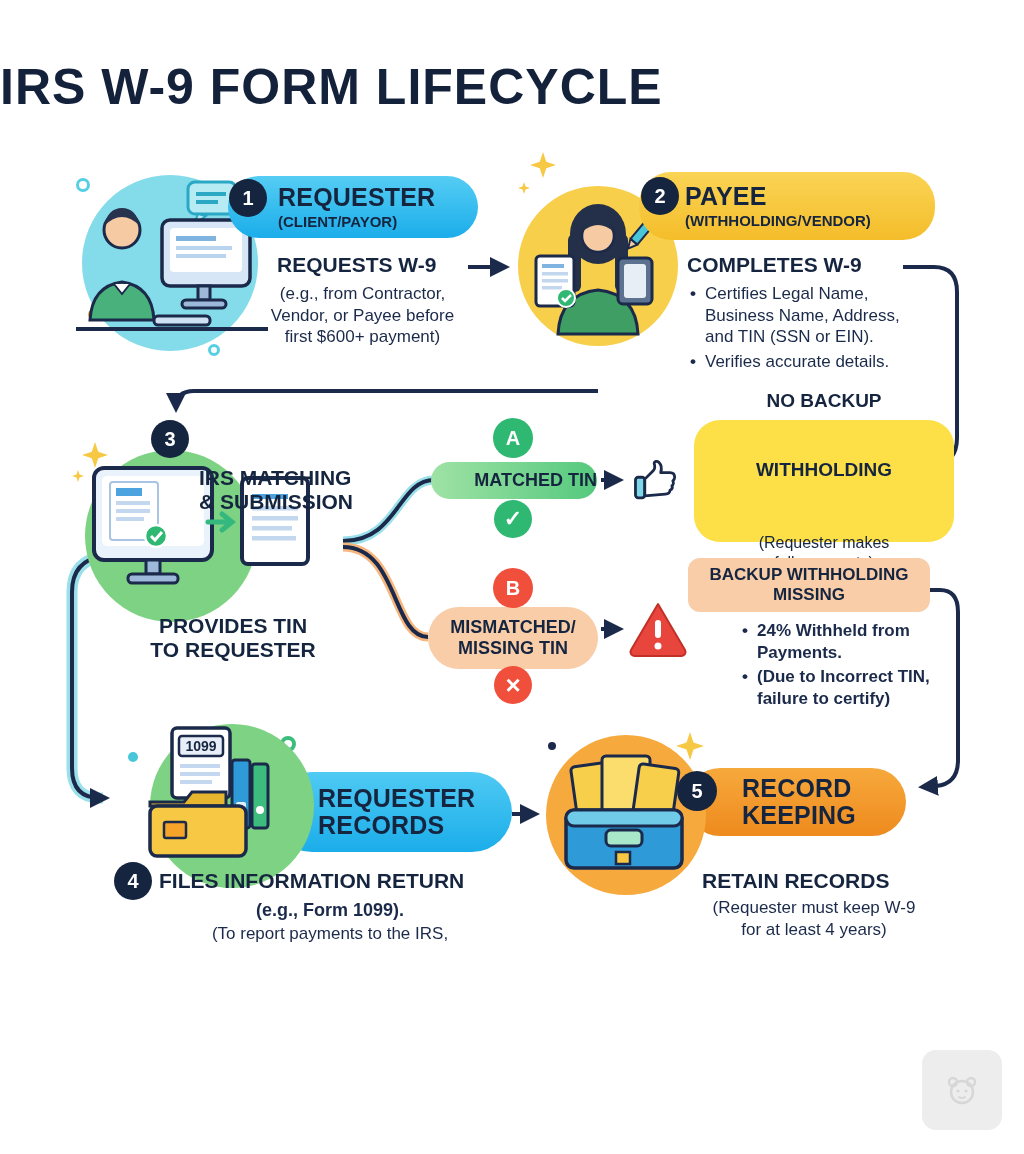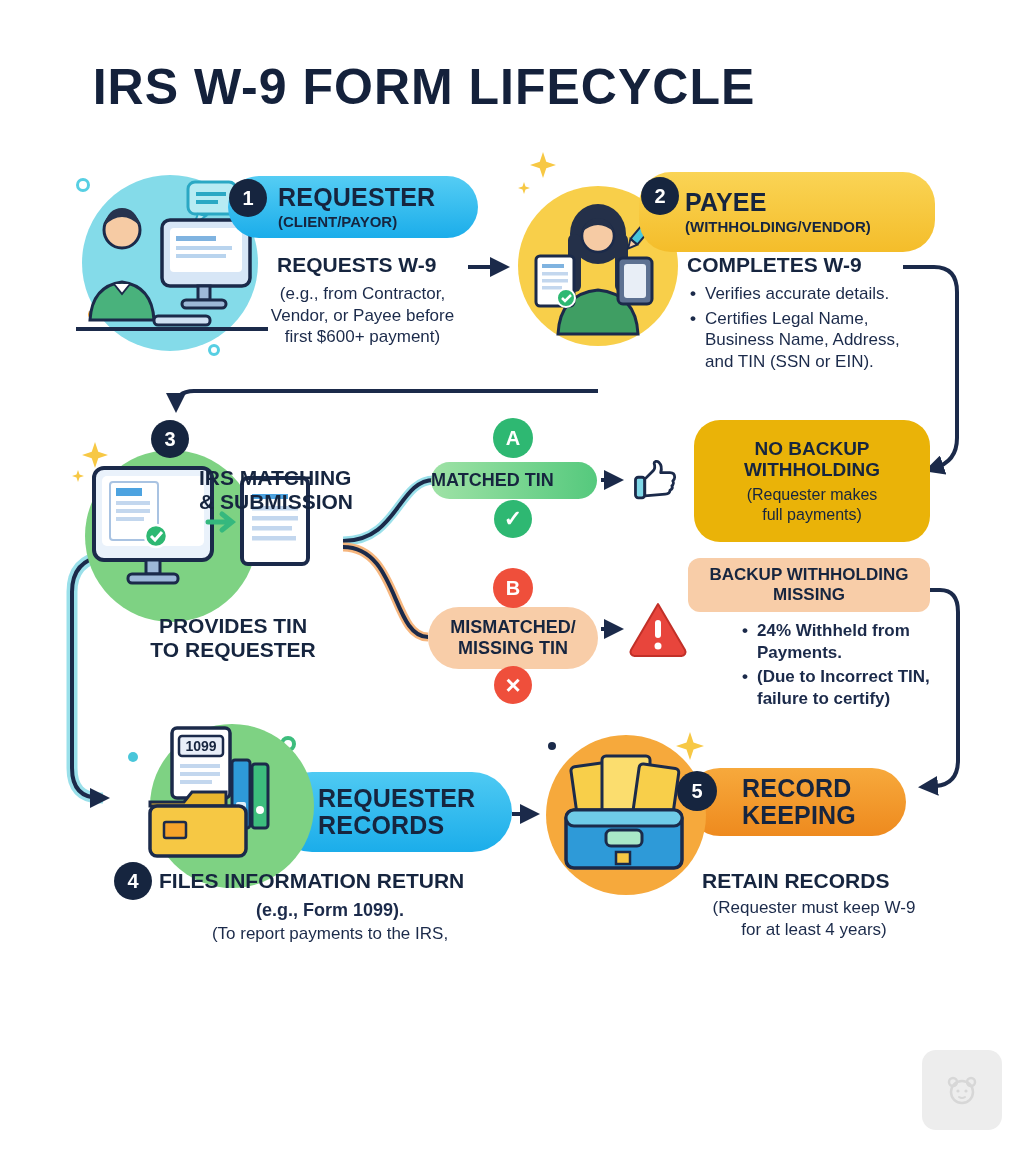--- a/index.html
+++ b/index.html
@@ -12,21 +12,21 @@
     position: relative;
     width: 1024px;
     height: 1154px;
     background: #ffffff;
     overflow: hidden;
   }
 
   .page-title {
     position: absolute;
     left: 0; top: 58px; width: 848px;
-    text-align: center;
+    text-align: left;
     font-size: 50px;
     font-weight: 800;
     letter-spacing: 1px;
     color: #14213b;
     z-index: 4;
   }
 
   .badge {
     position: absolute;
     background: #16253f;
@@ -218,31 +218,31 @@
     <rect x="30" y="88" width="22" height="4" fill="#7fb3e0"></rect>
     <rect x="30" y="96" width="26" height="3.5" fill="#c3d7ee"></rect>
     <rect x="30" y="103" width="26" height="3.5" fill="#c3d7ee"></rect>
     <rect x="30" y="110" width="20" height="3.5" fill="#c3d7ee"></rect>
     <circle cx="54" cy="122" r="9" fill="#2eb872" stroke="#ffffff" stroke-width="2"></circle>
     <path d="M50 122 l3 3 6-6" stroke="#ffffff" stroke-width="2.5" fill="none"></path>
     <rect x="106" y="82" width="34" height="46" rx="5" fill="#5d7191" stroke="#1b2a4a" stroke-width="3"></rect>
     <rect x="112" y="88" width="22" height="34" rx="3" fill="#e8eef6"></rect>
   </svg>
 
-  <div class="pill" style="left:639px; top:172px; width:296px; height:80px; border-radius:32px; padding-left:46px;
+  <div class="pill" style="left:639px; top:172px; width:296px; height:68px; border-radius:32px; padding-left:46px;
               background:linear-gradient(180deg,#fad455,#f4bd2a);">
     <div class="big">PAYEE</div>
     <div class="sub">(WITHHOLDING/VENDOR)</div>
   </div>
   <div class="badge" style="left:641px; top:177px; width:38px; height:38px;">2</div>
 
   <div class="heading" style="left:687px; top:253px;">COMPLETES W-9</div>
   <div class="body-text" style="left:690px; top:283px; width:222px;">
+    <div class="bullet">Certifies Legal Name, Business Name, Address, and TIN (SSN or EIN).</div>
     <div class="bullet">Verifies accurate details.</div>
-    <div class="bullet">Certifies Legal Name, Business Name, Address, and TIN (SSN or EIN).</div>
   </div>
 
   <div class="badge" style="left:151px; top:420px; width:38px; height:38px;">3</div>
   <div class="heading" style="left:199px; top:421px;margin-top:45px;">
     <div>IRS MATCHING</div>
     <div>&amp; SUBMISSION</div>
   </div>
 
   <svg class="illus" style="left:56px; top:438px; z-index:2;" width="300" height="192" viewBox="0 0 300 192">
     <circle cx="115" cy="98" r="86" fill="#7ed283"></circle>
@@ -265,34 +265,34 @@
     <rect x="196" y="88" width="40" height="4.5" fill="#c3d7ee"></rect>
     <rect x="196" y="98" width="44" height="4.5" fill="#c3d7ee"></rect>
   </svg>
 
   <div class="heading center" style="left:138px; top:614px; width:190px;">
     <div>PROVIDES TIN</div>
     <div>TO REQUESTER</div>
   </div>
 
   <div class="badge green" style="left:493px; top:418px; width:40px; height:40px;">A</div>
-  <div class="pill" style="left:431px; top:462px; width:166px; height:37px; border-radius:19px; align-items:flex-start;
+  <div class="pill" style="left:431px; top:462px; width:166px; height:37px; border-radius:19px; align-items:flex-end;
               background:linear-gradient(90deg,#9fe2a6,#55c97d); justify-content:center;">
     <div style="font-size:18px; font-weight:800;">MATCHED TIN</div>
   </div>
   <div class="circle-icon" style="left:494px; top:500px; width:38px; height:38px; background:#2eb872; font-size:22px;">
       <span>✓</span>
     </div>
 
   <svg class="illus" style="left:628px; top:452px; z-index:2;" width="56" height="58" viewBox="0 0 60 60">
     <rect x="8" y="26" width="10" height="22" rx="3" fill="#7fd8e8" stroke="#1b2a4a" stroke-width="3"></rect>
     <path d="M18 46 V28 l9-9 c2-2 2-5 1-8 c0-2 3-3 5-1 c3 3 3 8 2 11 h10 c3 0 5 2 5 5 c0 2-1 3-2 4 c1 1 1 4-1 5 c1 2 0 4-2 5 c0 3-2 4-5 4 z" fill="#ffffff" stroke="#1b2a4a" stroke-width="3" stroke-linejoin="round"></path>
   </svg>
 
-  <div class="outcome-box" style="left:694px; top:420px; width:236px; height:122px; background:#eab308;">
+  <div class="outcome-box" style="left:694px; top:420px; width:260px; height:122px; background:#fde047;gap:48px;">
     <div class="t">NO BACKUP</div>
     <div class="t">WITHHOLDING</div>
     <div class="d">
       <div>(Requester makes</div>
       <div>full payments)</div>
     </div>
   </div>
 
   <div class="badge red" style="left:493px; top:568px; width:40px; height:40px;">B</div>
   <div class="pill" style="left:428px; top:607px; width:170px; height:62px; border-radius:31px; align-items:center;

